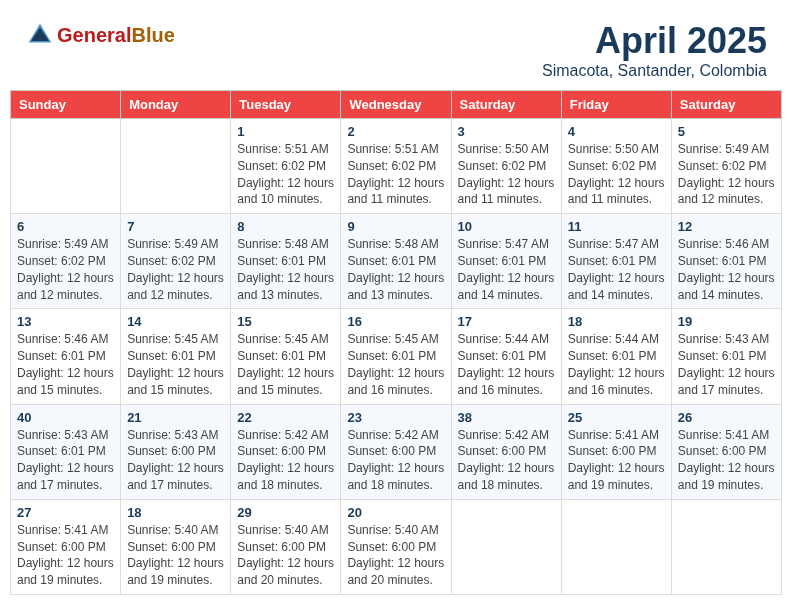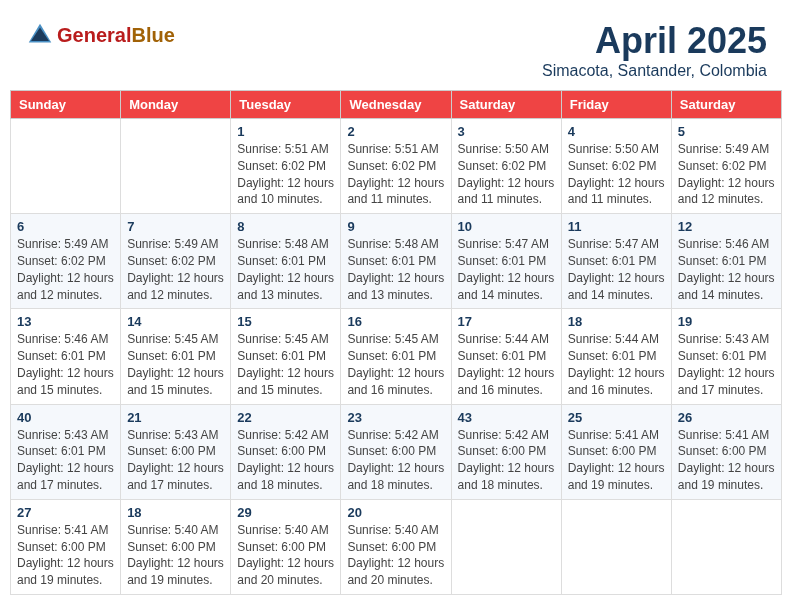--- a/index.html
+++ b/index.html
@@ -260,21 +260,21 @@
 Sunset: 6:00 PM
 Daylight: 12 hours and 18 minutes.</div>
         </td>
         <td>
           <span class="day-num">23</span>
           <div class="day-detail" style="white-space: pre-line;">Sunrise: 5:42 AM
 Sunset: 6:00 PM
 Daylight: 12 hours and 18 minutes.</div>
         </td>
         <td>
-          <span class="day-num">43</span>
+          <span class="day-num">38</span>
           <div class="day-detail" style="white-space: pre-line;">Sunrise: 5:42 AM
 Sunset: 6:00 PM
 Daylight: 12 hours and 18 minutes.</div>
         </td>
         <td>
           <span class="day-num">25</span>
           <div class="day-detail" style="white-space: pre-line;">Sunrise: 5:41 AM
 Sunset: 6:00 PM
 Daylight: 12 hours and 19 minutes.</div>
         </td>

